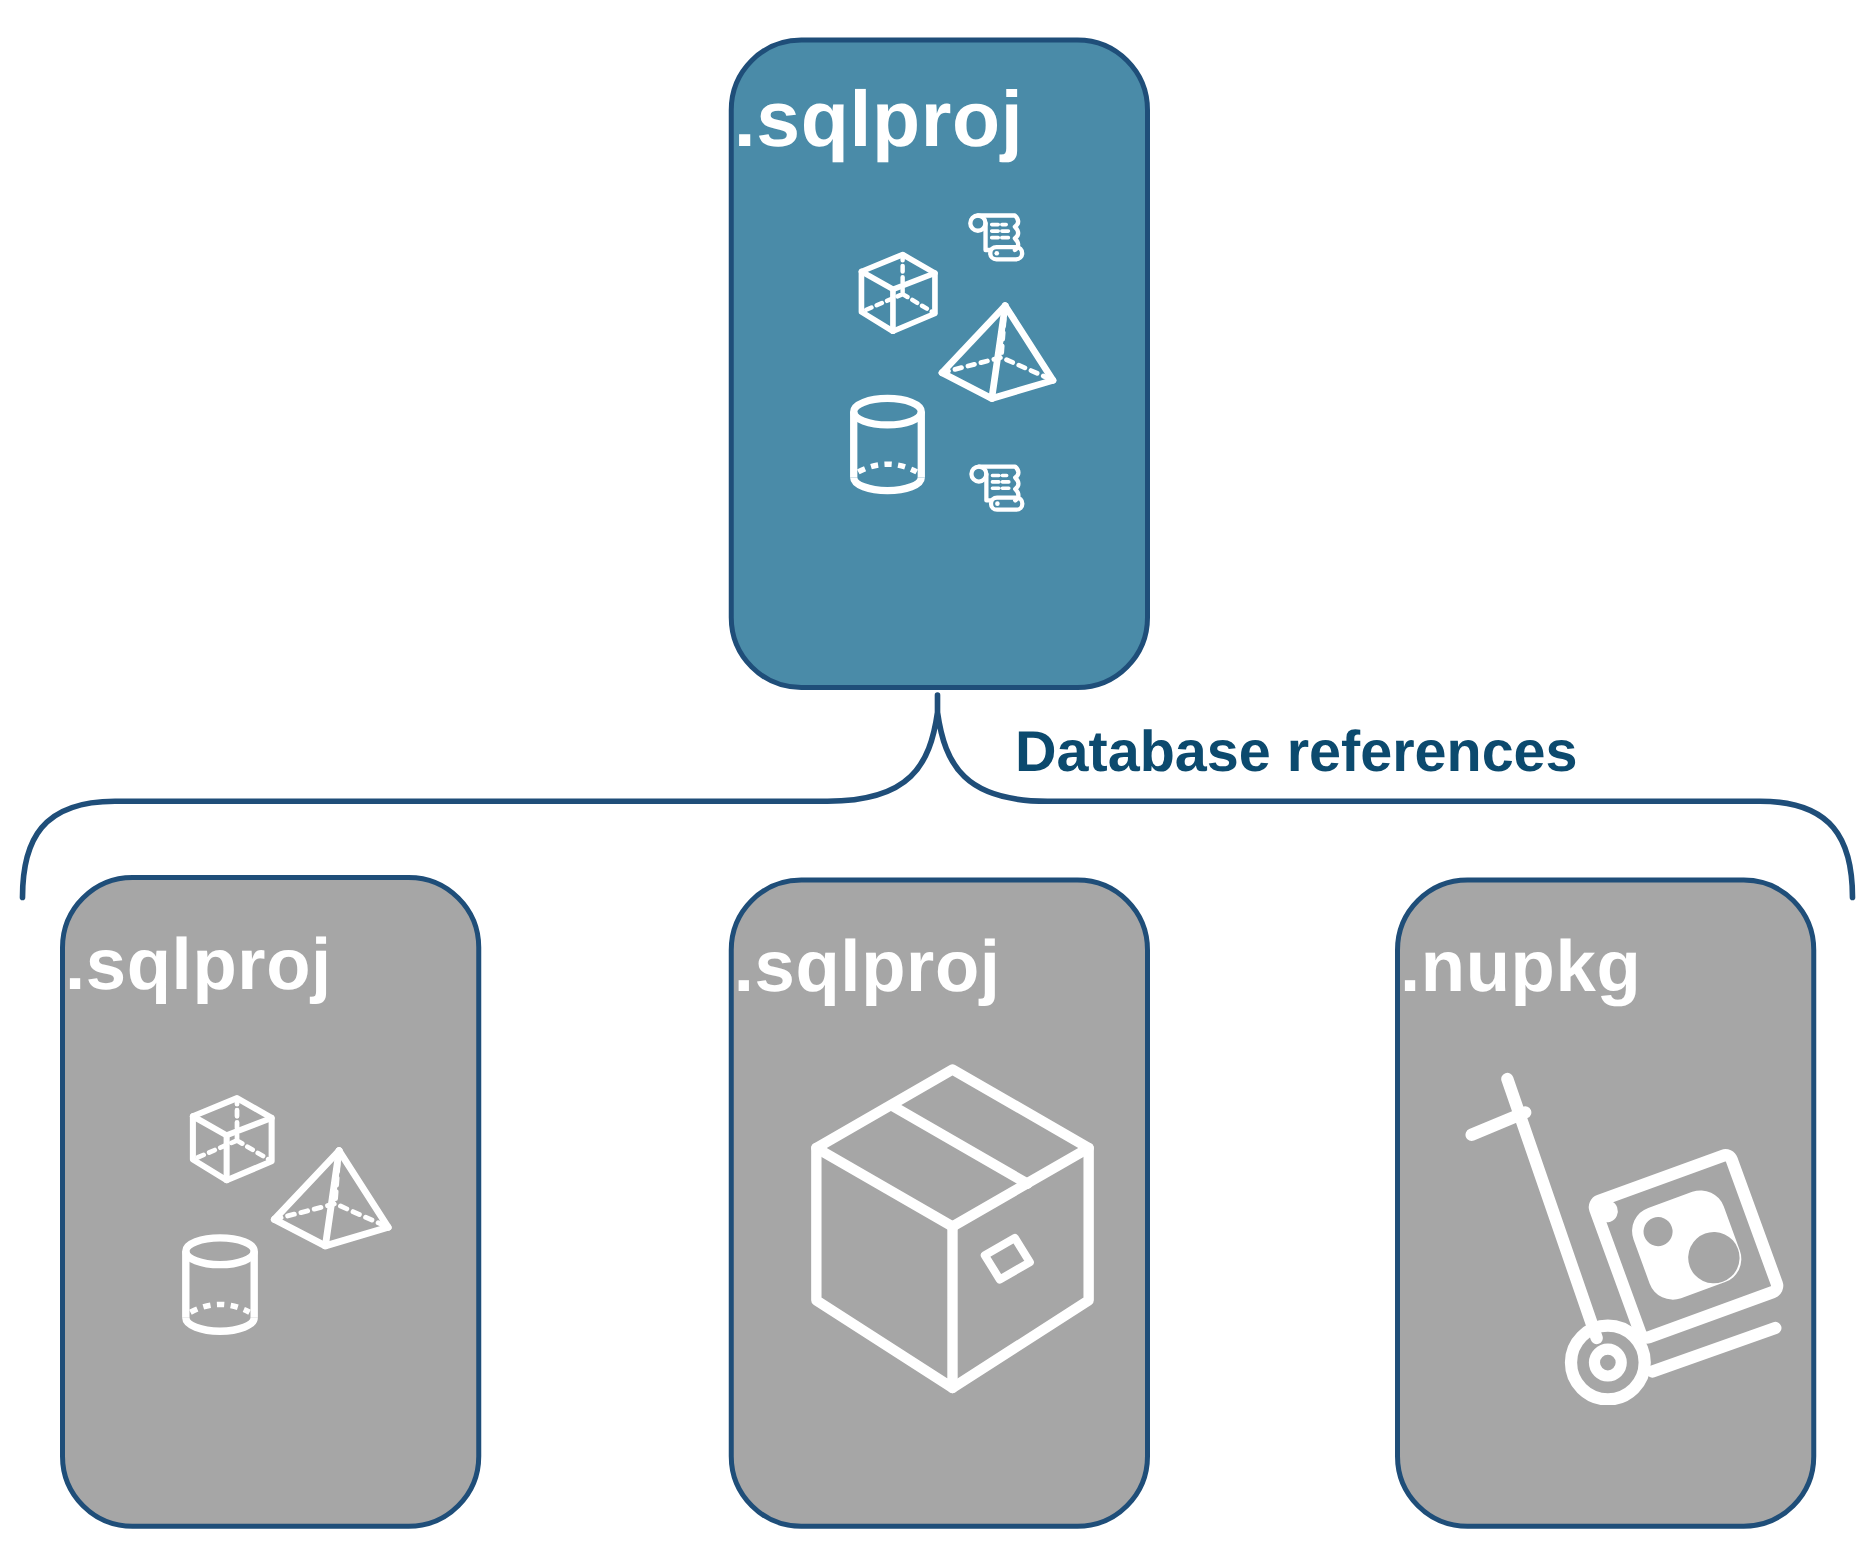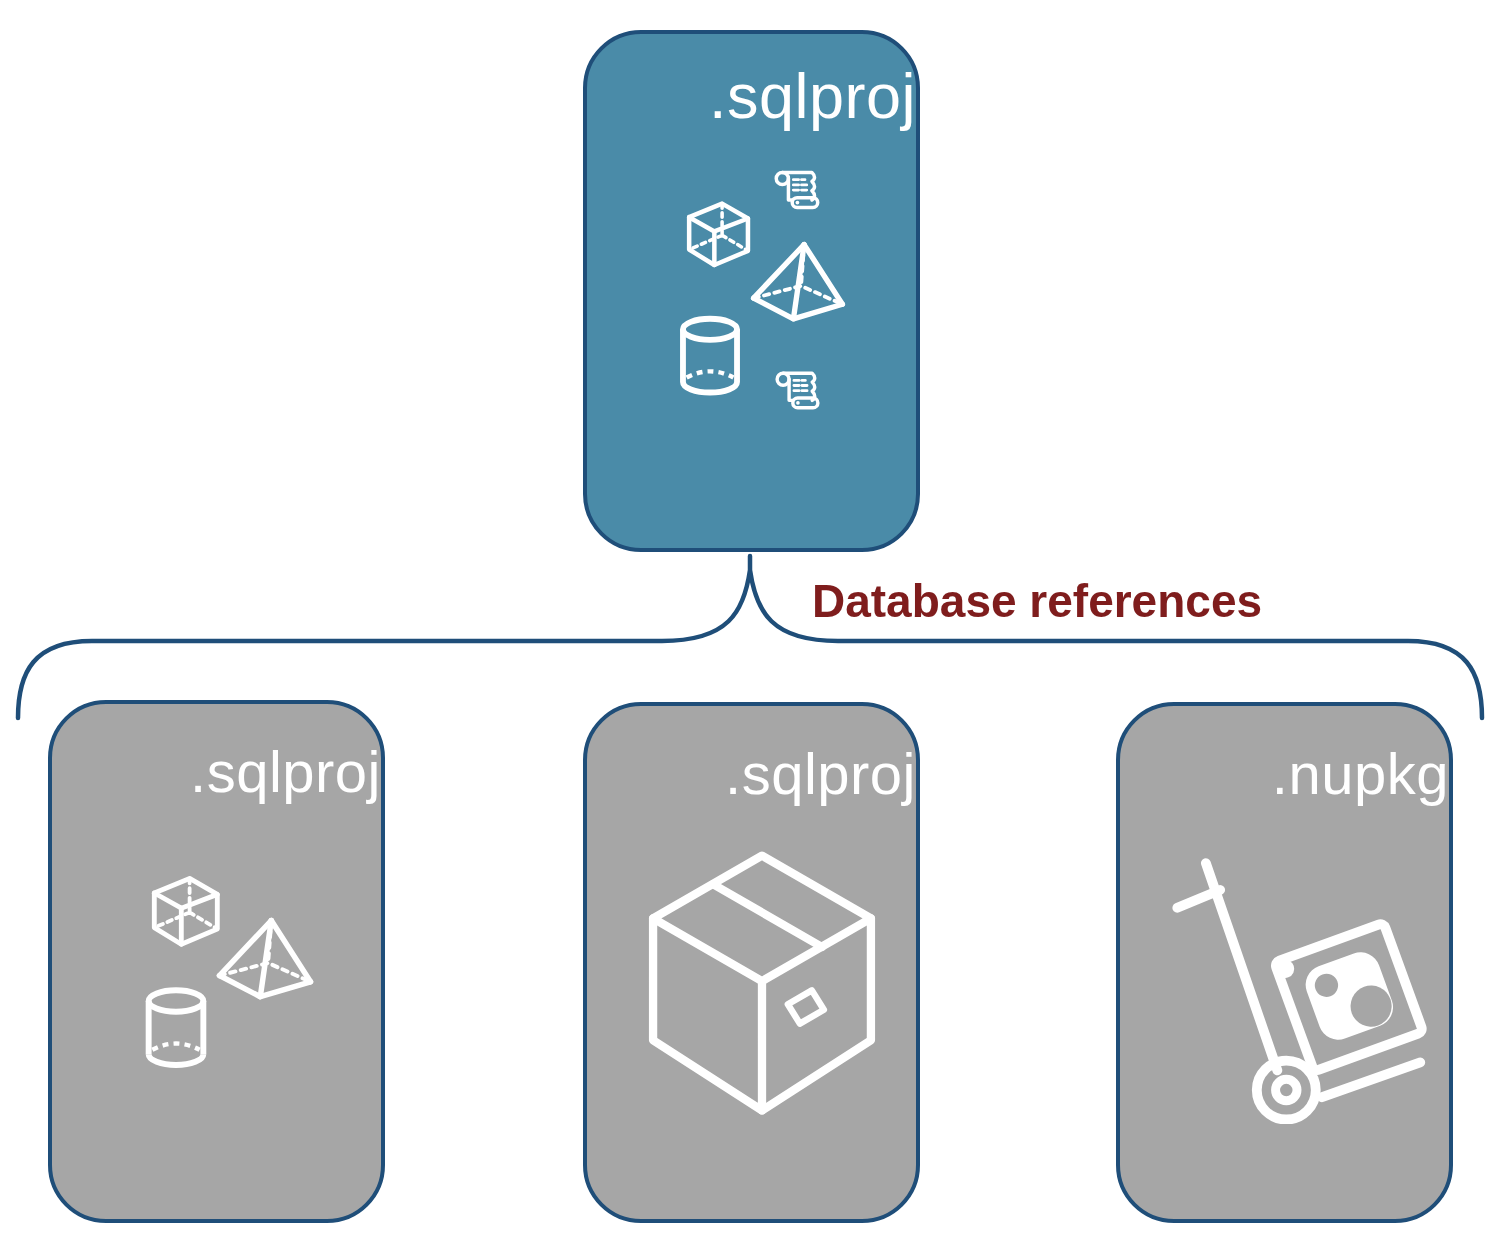--- a/index.html
+++ b/index.html
@@ -12,42 +12,42 @@
   }
   .node{
     position:absolute;
     border:4px solid #1F4E79;
     border-radius:58px;
     box-sizing:border-box;
   }
   .node-root{ background:#4A8BA8; }
   .node-child{ background:#A6A6A6; }
   .node-label{
-    position:absolute;left:0;right:0;
-    text-align:right;
+    position:absolute;left:0;right:12px;
+    text-align:left;
     color:#ffffff;
-    font-weight:400;
+    font-weight:700;
     letter-spacing:0.5px;
   }
   .root-label{ top:26px; font-size:63px; }
   .child-label{ top:34px; font-size:58px; }
   .icon{ position:absolute; }
   .icon svg{ display:block; width:100%; height:100%; }
   .brace-layer{
     position:absolute; left:0; top:0;
     width:1500px; height:1250px;
     pointer-events:none;
   }
   .connector-label{
     position:absolute;
     left:812px; top:574px;
     width:500px;
     font-size:46px;
     font-weight:800;
-    color:#7f1d1d;
+    color:#0c4a6e;
     white-space:nowrap;
   }
   .defs-holder{ position:absolute; width:0; height:0; overflow:hidden; }
 </style>
 </head>
 <body>
 
 <div class="canvas">
 
   <svg class="defs-holder" aria-hidden="true">

